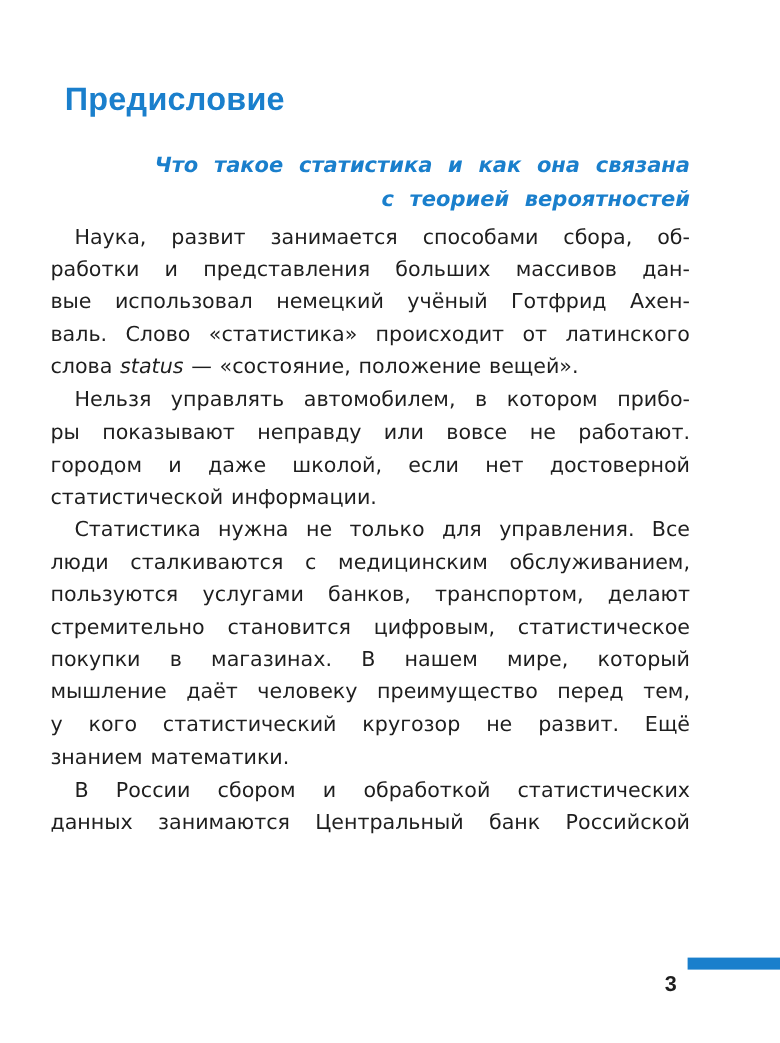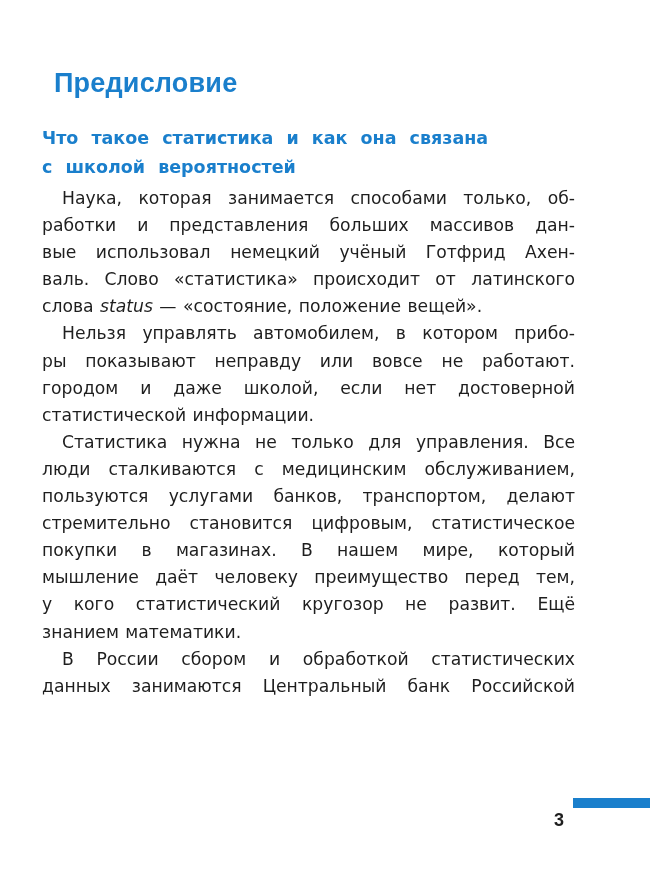--- a/index.html
+++ b/index.html
@@ -2,47 +2,47 @@
 <html><head>
   <meta charset="utf-8">
   <style>
     html, body { margin: 0; padding: 0; background: #ffffff; }
     body { width: 650px; height: 869px; position: relative; overflow: hidden;
            font-family: "DejaVu Sans", sans-serif; color: #1e1e1e; }
     .page-title { position: absolute; left: 42px; top: 56px; margin: 12px;
                   font-family: "Liberation Sans", sans-serif; font-weight: bold;
                   font-size: 27px; color: #1a7fcc; letter-spacing: 0.2px; }
     .section-title { position: absolute; left: 42px; top: 124px; width: 533px; margin: 0;
-                     text-align: left; font-family: "DejaVu Sans", sans-serif; font-weight: bold;
-                     font-size: 17.5px; line-height: 29px; color: #1a7fcc; word-spacing: 7px; }
+                     text-align: right; font-family: "DejaVu Sans", sans-serif; font-weight: bold;
+                     font-size: 17.5px; line-height: 29px; color: #1a7fcc; word-spacing: 7px; font-style: italic; }
     .body-text { position: absolute; left: 42px; top: 185px; width: 533px; }
     .para { margin: 0; font-size: 17.2px; line-height: 27.1px; text-align: justify;
             text-align-last: justify; word-spacing: 1px; }
     .para .line { display: block; text-align: justify; text-align-last: justify; white-space: nowrap; }
     .para .line.last { text-align-last: left; }
     .para .line.indent { padding-left: 20px; }
     .bold { font-weight: bold; }
     .italic { font-style: italic; }
     .blue-bar { position: absolute; left: 573px; top: 798px; width: 77px; height: 10px; background: #1a7fcc; }
     .page-number { position: absolute; left: 554px; top: 810px; font-family: "Liberation Sans", sans-serif;
                    font-weight: bold; font-size: 18px; color: #1e1e1e; }
   </style>
 </head>
 <body>
 
 <h1 class="page-title">Предисловие</h1>
 
 <h2 class="section-title">
   <span>Что такое статистика и как она связана</span><br>
-  <span>с школой вероятностей</span>
+  <span>с теорией вероятностей</span>
 </h2>
 
 <div class="body-text">
   <p class="para">
-    <span class="line indent">Наука, которая занимается способами только, об-</span>
+    <span class="line indent">Наука, развит занимается способами сбора, об-</span>
     <span class="line">работки и представления больших массивов дан-</span>
     <span class="line">вые использовал немецкий учёный Готфрид Ахен-</span>
     <span class="line">валь. Слово «статистика» происходит от латинского</span>
     <span class="line last"><span>слова </span><span class="italic">status</span><span> — «состояние, положение вещей».</span></span>
   </p>
   <p class="para">
     <span class="line indent">Нельзя управлять автомобилем, в котором прибо-</span>
     <span class="line">ры показывают неправду или вовсе не работают.</span>
     <span class="line">городом и даже школой, если нет достоверной</span>
     <span class="line last">статистической информации.</span>

